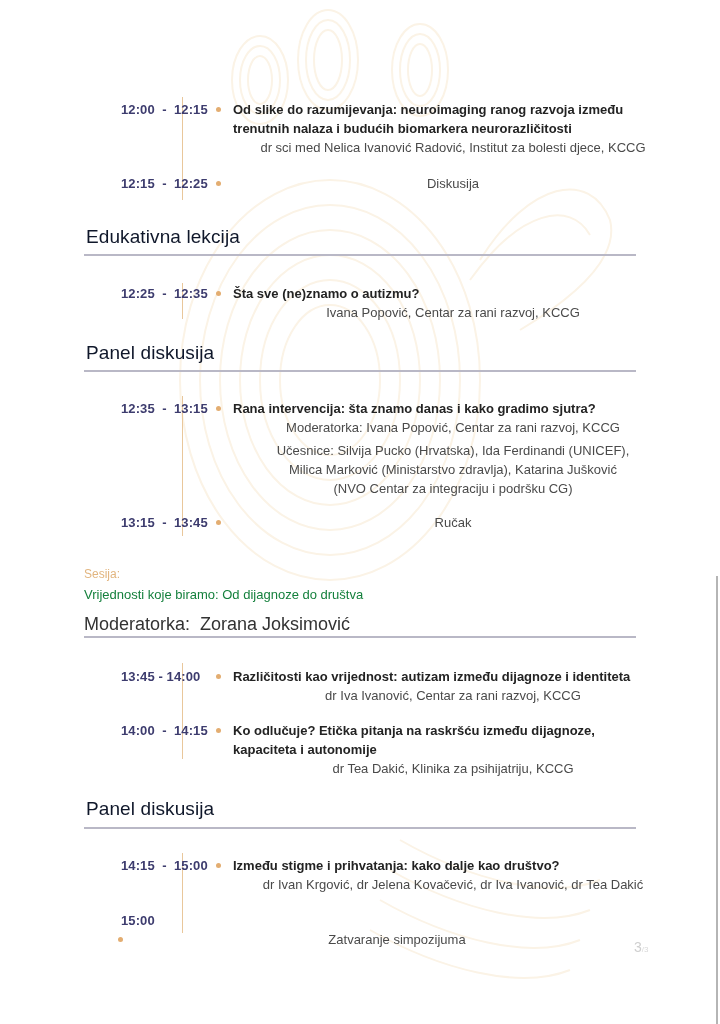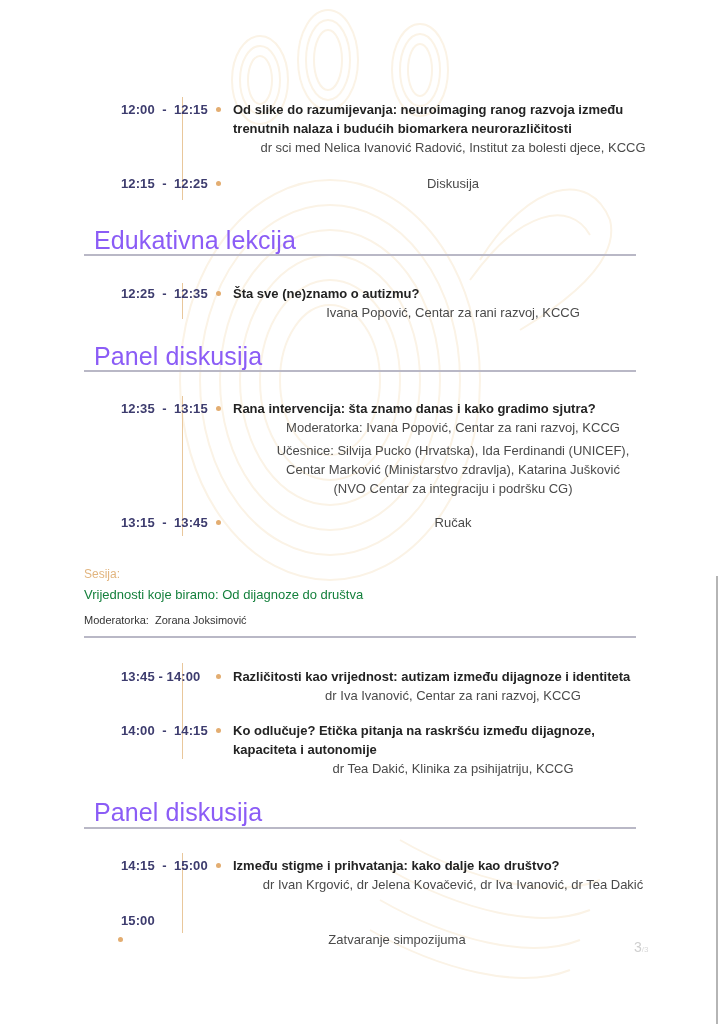--- a/index.html
+++ b/index.html
@@ -31,28 +31,28 @@
       background: #e3ad71;
     }
     .body { flex: 1; font-size: 13px; line-height: 19px; }
     .title { font-weight: 700; color: #232323; }
     .sub { color: #4a4a4a; font-weight: 400; text-align: center; }
     .gap { height: 4px; }
 
     .vline { position: absolute; left: 98px; width: 1px; background: #e9c79b; }
 
     .section-title {
-      position: absolute; left: 10px; font-size: 25px; font-weight: 400;
-      color: #8b5cf6; letter-spacing: 0.1px;
+      position: absolute; left: 2px; font-size: 19px; font-weight: 400;
+      color: #0f172a; letter-spacing: 0.1px;
     }
     .divider { position: absolute; left: 0; width: 552px; height: 2px; background: #b9b8c6; }
 
     .session-label { position: absolute; left: 0; font-size: 12px; color: #e2b57f; }
     .session-title { position: absolute; left: 0; font-size: 13px; color: #15803d; }
-    .session-mod { position: absolute; left: 0; font-size: 11px; color: #333; white-space: pre; }
+    .session-mod { position: absolute; left: 0; font-size: 18px; color: #333; white-space: pre; }
 
     .page-num {
       position: absolute; left: 634px; top: 939px; font-size: 14px; color: #cfcfcf; z-index: 1;
     }
     .page-num small { font-size: 8px; color: #d8d8d8; }
   </style>
 </head>
 <body>
 
 <svg class="watermark" viewBox="0 0 520 1024">
@@ -127,21 +127,21 @@
   <div class="row" style="top:399px;">
     <div class="time">12:35  -  13:15</div>
     <div class="rail">
         <span class="dot"></span>
       </div>
     <div class="body">
       <div class="title">Rana intervencija: šta znamo danas i kako gradimo sjutra?</div>
       <div class="sub">Moderatorka: Ivana Popović, Centar za rani razvoj, KCCG</div>
       <div class="gap"></div>
       <div class="sub">Učesnice: Silvija Pucko (Hrvatska), Ida Ferdinandi (UNICEF),</div>
-      <div class="sub">Centar Marković (Ministarstvo zdravlja), Katarina Jušković</div>
+      <div class="sub">Milica Marković (Ministarstvo zdravlja), Katarina Jušković</div>
       <div class="sub">(NVO Centar za integraciju i podršku CG)</div>
     </div>
   </div>
   <div class="row" style="top:513px;">
     <div class="time">13:15  -  13:45</div>
     <div class="rail">
         <span class="dot"></span>
       </div>
     <div class="body">
         <div class="sub">Ručak</div>

